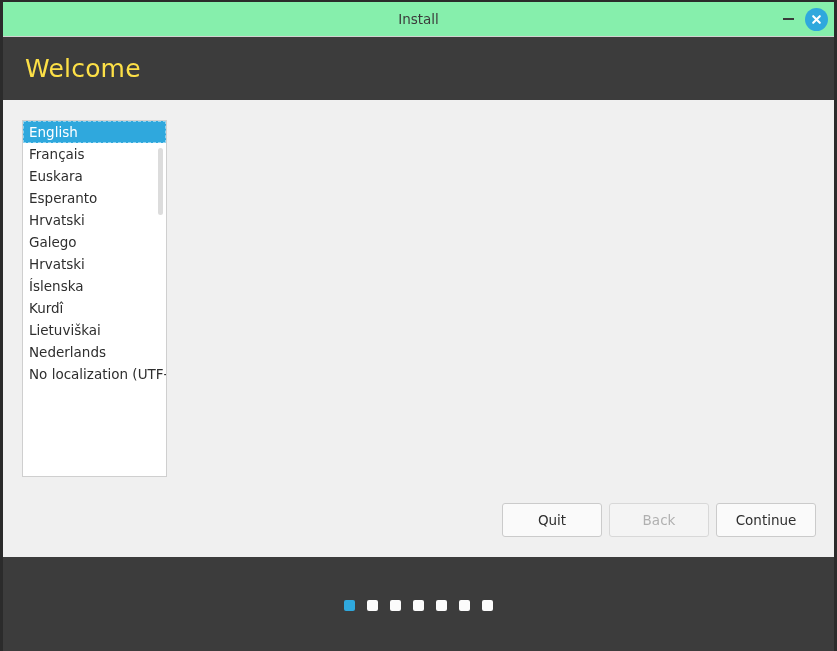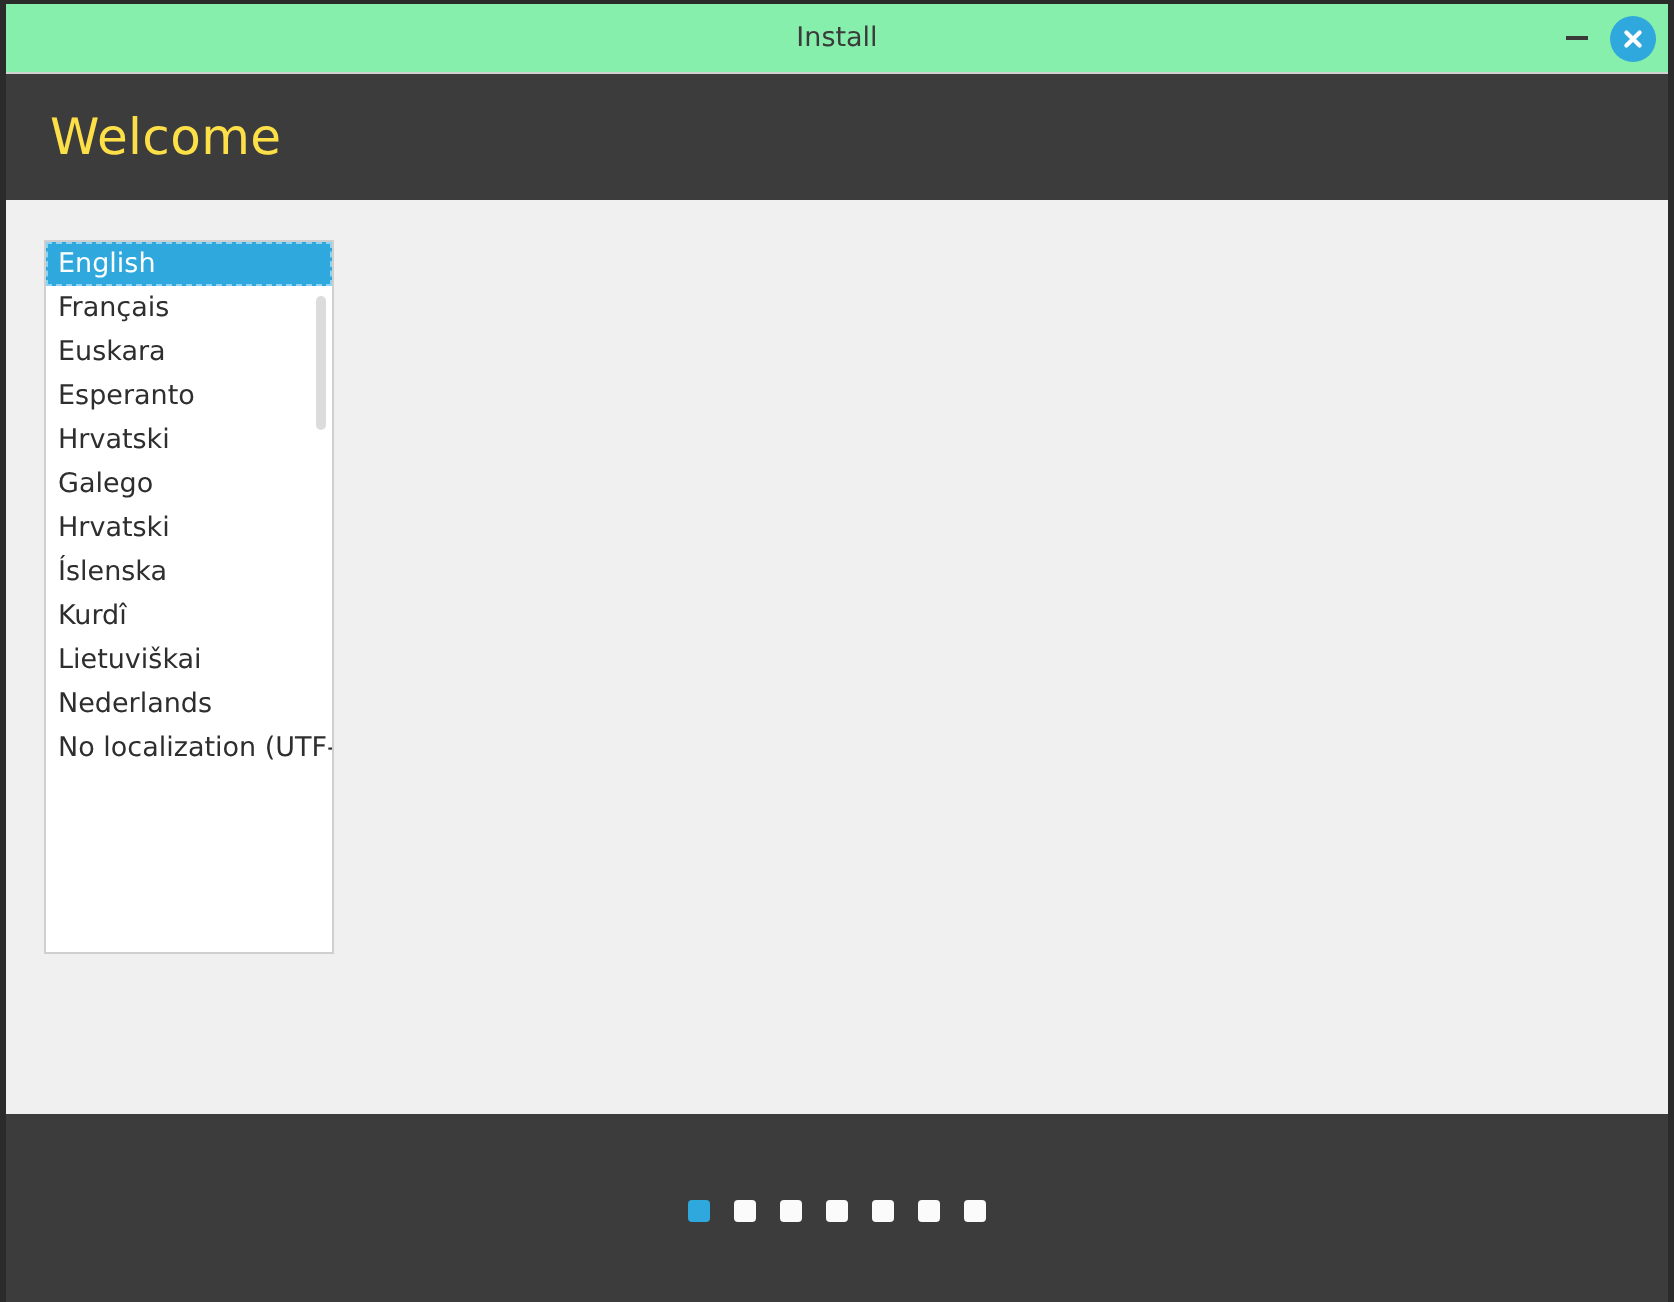--- a/index.html
+++ b/index.html
@@ -242,20 +242,25 @@
           <div class="lang-item">Kurdî</div>
           <div class="lang-item">Lietuviškai</div>
           <div class="lang-item">Nederlands</div>
           <div class="lang-item">No localization (UTF-8)</div>
         </div>
       <div id="list-scrollbar">
         <div id="list-scrollbar-thumb"></div>
       </div>
     </div>
 
+    <div id="nav-buttons">
+        <button class="nav-btn">Quit</button>
+        <button class="nav-btn disabled" disabled="">Back</button>
+        <button class="nav-btn">Continue</button>
+      </div>
 
   </div>
 
   <div id="footer">
     <div id="step-dots">
         <div class="step-dot active"></div>
         <div class="step-dot"></div>
         <div class="step-dot"></div>
         <div class="step-dot"></div>
         <div class="step-dot"></div>

